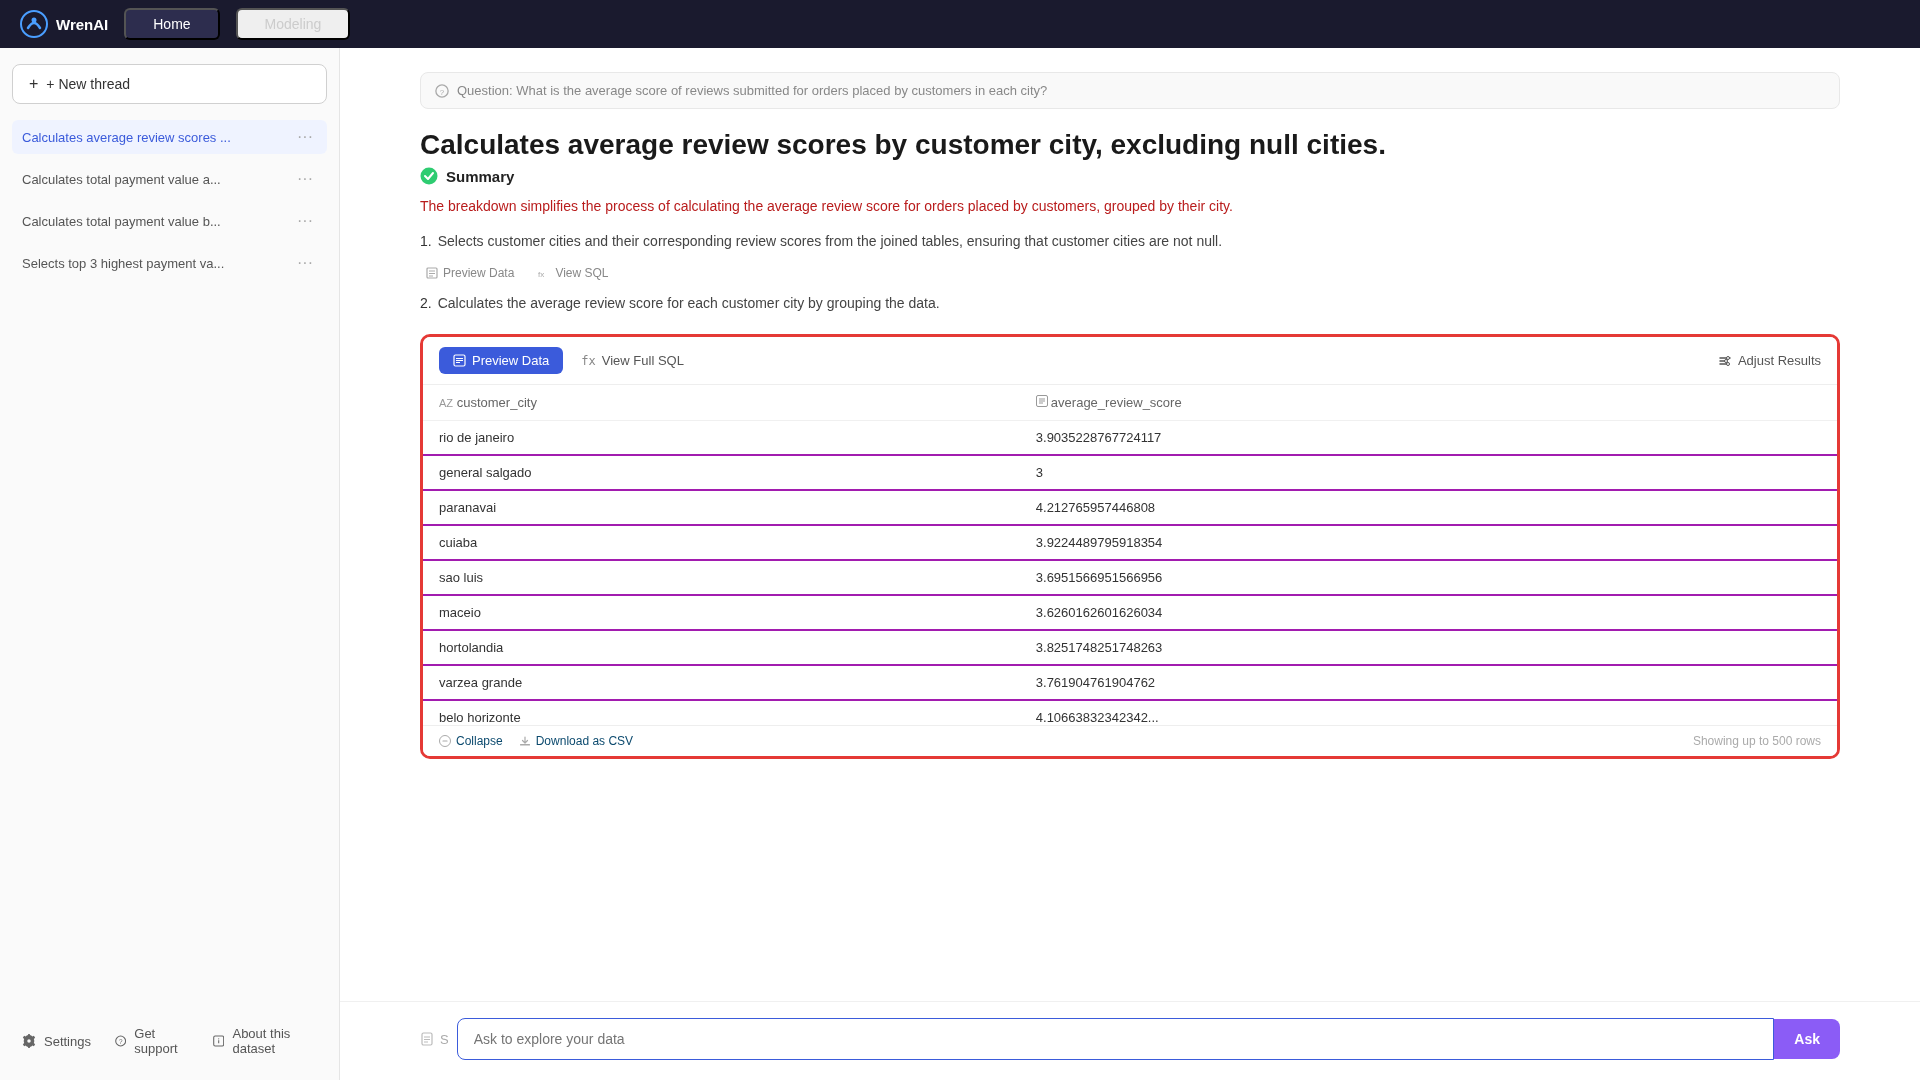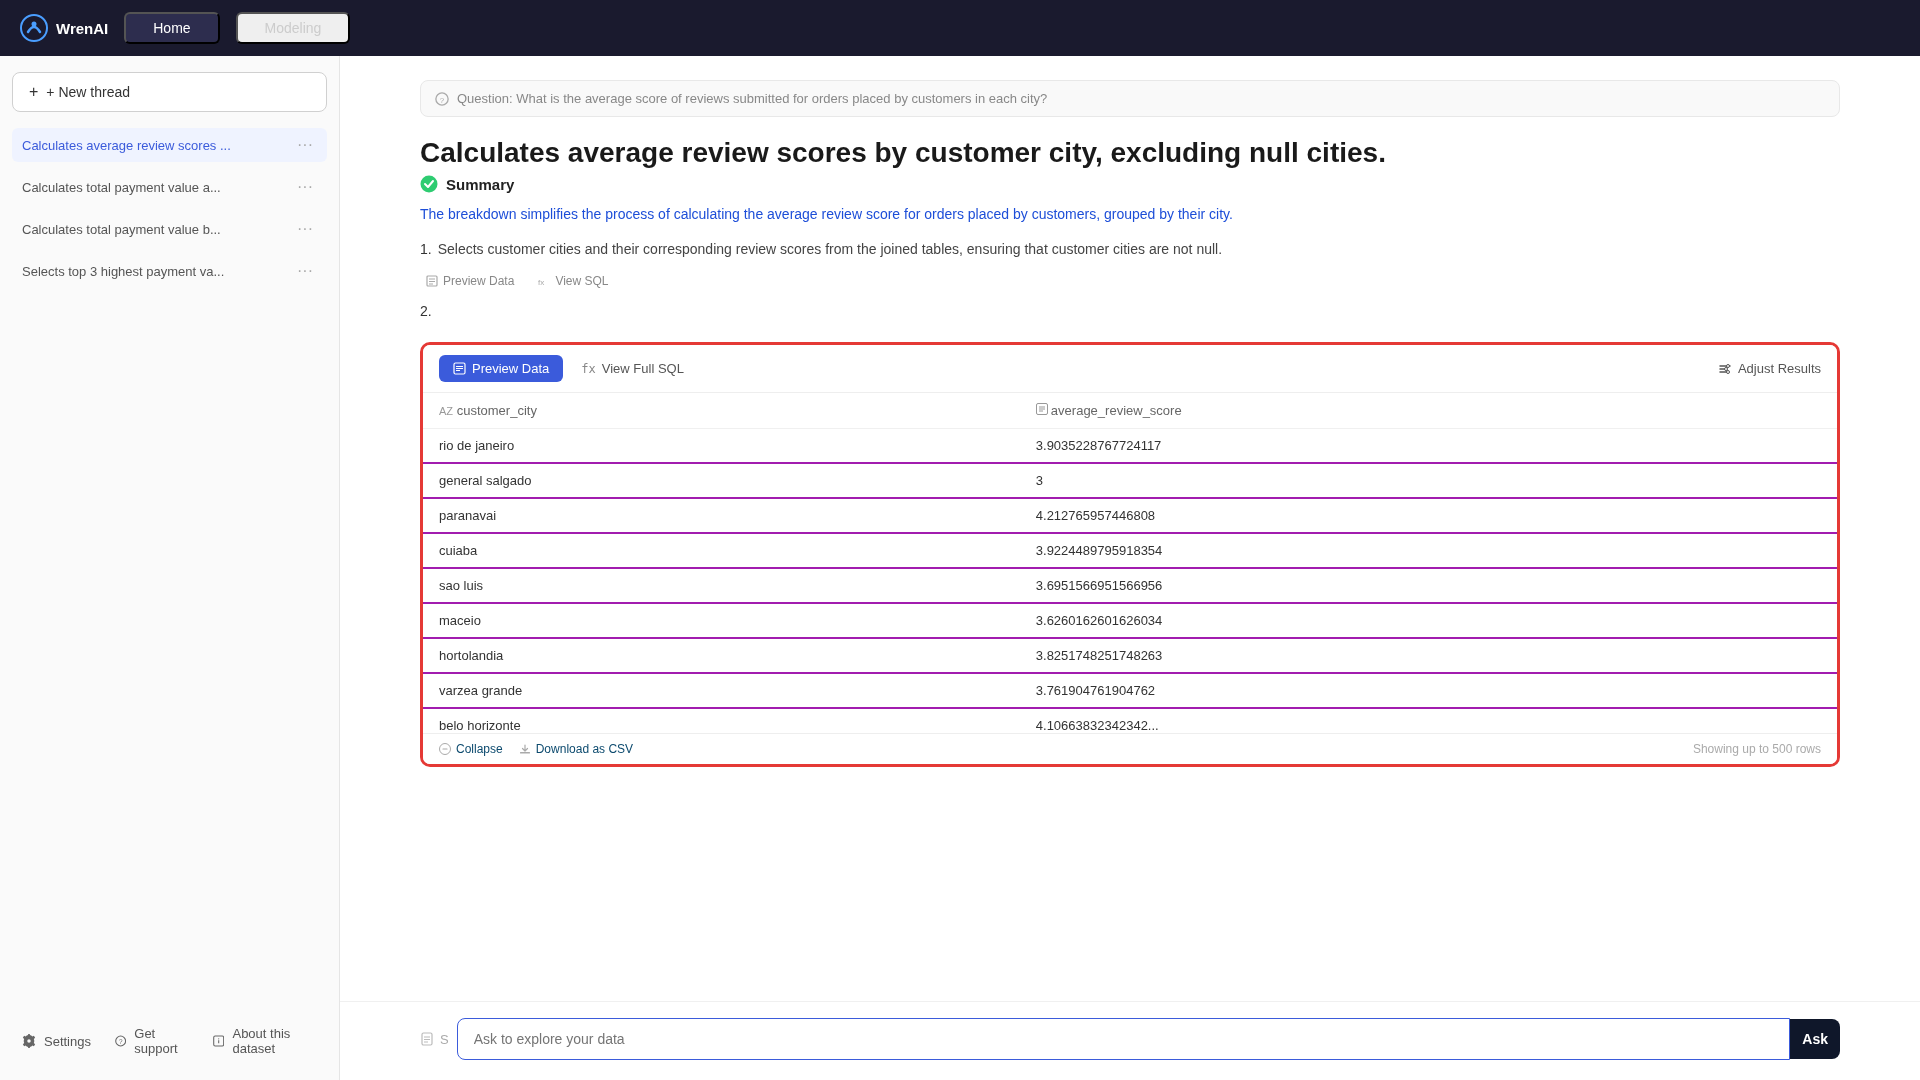--- a/index.html
+++ b/index.html
@@ -4,21 +4,21 @@
   <style>
     * { box-sizing: border-box; margin: 0; padding: 0; }
     body { font-family: -apple-system, BlinkMacSystemFont, 'Segoe UI', sans-serif; background: #f5f5f5; display: flex; flex-direction: column; height: 1080px; width: 1920px; overflow: hidden; }
 
     
     .topnav {
       background: #1a1a2e;
       display: flex;
       align-items: center;
       padding: 0 20px;
-      height: 56px;
+      height: 48px;
       gap: 16px;
       flex-shrink: 0;
     }
     .logo-area {
       display: flex;
       align-items: center;
       gap: 8px;
       color: white;
       font-weight: 600;
       font-size: 15px;
@@ -157,21 +157,21 @@
       display: flex;
       align-items: center;
       gap: 8px;
       font-weight: 600;
       font-size: 15px;
       color: #222;
       margin-bottom: 10px;
     }
     .summary-text {
       font-size: 14px;
-      color: #1d4ed8;
+      color: #b91c1c;
       line-height: 1.6;
       margin-bottom: 12px;
     }
     .step-item {
       font-size: 14px;
       color: #444;
       line-height: 1.6;
       margin-bottom: 10px;
       display: flex;
       gap: 6px;
@@ -322,25 +322,25 @@
     .ask-input {
       flex: 1;
       border: 1.5px solid #3b5bdb;
       border-radius: 8px 0 0 8px;
       padding: 12px 16px;
       font-size: 14px;
       color: #888;
       outline: none;
     }
     .ask-btn {
-      background: #0f172a;
+      background: #8b5cf6;
       color: white;
       border: none;
       border-radius: 0 8px 8px 0;
-      padding: 12px 12px;
+      padding: 12px 20px;
       font-size: 14px;
       font-weight: 600;
       cursor: pointer;
     }
 
     
     .content-scroll::-webkit-scrollbar { width: 4px; }
     .content-scroll::-webkit-scrollbar-track { background: transparent; }
     .content-scroll::-webkit-scrollbar-thumb { background: #ddd; border-radius: 2px; }
 
@@ -456,20 +456,21 @@
           <button class="mini-btn">
             <svg width="12" height="12" viewBox="0 0 12 12" fill="none">
                 <text x="0" y="10" font-size="8" fill="#aaa">fx</text>
               </svg>
             <span>View SQL</span>
           </button>
         </div>
 
         <div class="step-item" style="margin-top:8px; margin-bottom:14px;">
           <span class="step-num">2.</span>
+          <span>Calculates the average review score for each customer city by grouping the data.</span>
         </div>
       </div>
 
       <div class="data-card">
 
         <div class="data-card-header">
           <div class="card-tabs">
             <button class="card-tab active">
               <svg width="13" height="13" viewBox="0 0 13 13" fill="none">
                   <rect x="1" y="1" width="11" height="11" rx="1.5" stroke="white" stroke-width="1.2"></rect>

